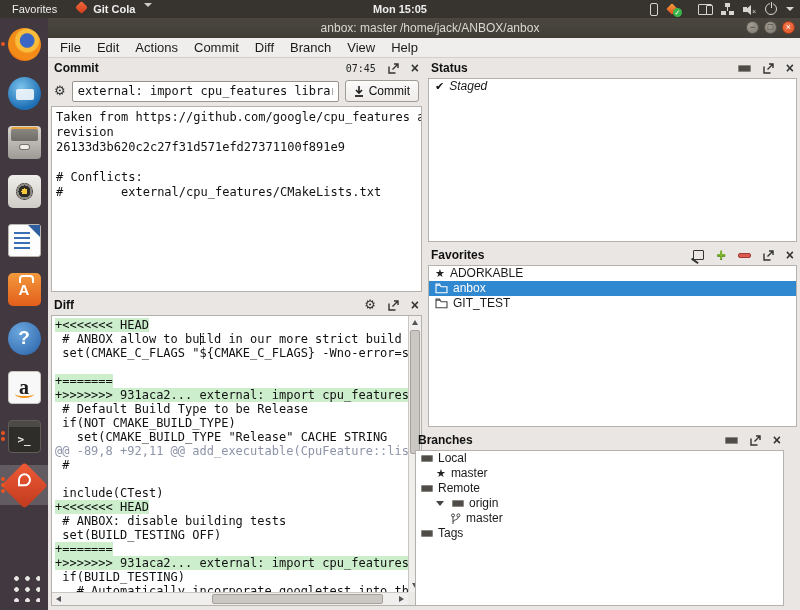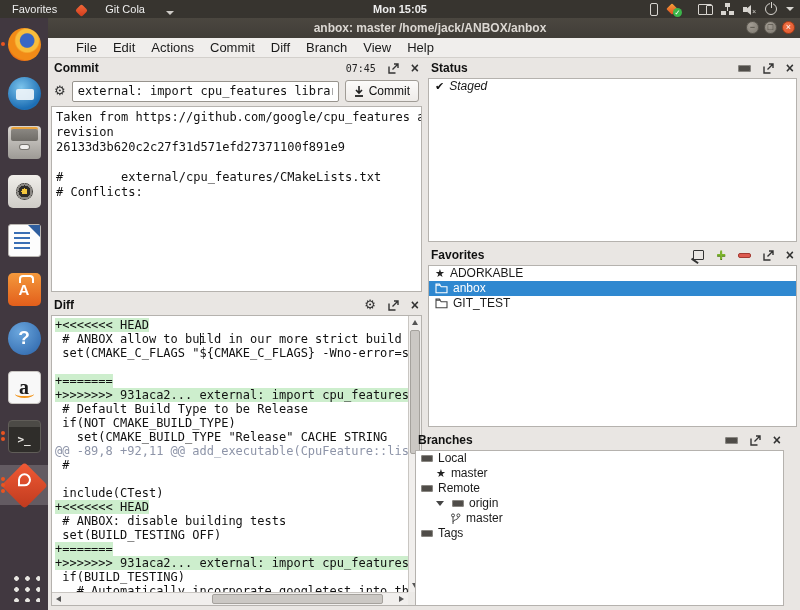--- a/index.html
+++ b/index.html
@@ -6,21 +6,21 @@
     --accent:#2f88d0; --diff-add:#cdeecd; --hunk:#8d94a8;
     --staged:#3ecf3e; --plus:#7db52c; --minus:#dd5a50; --close:#e0592f;
   }
   *{box-sizing:border-box;margin:0;padding:0}
   html,body{width:800px;height:610px;overflow:hidden}
   body{font-family:"Liberation Sans",sans-serif;font-size:12px;background:#3b3835;position:relative;color:#222}
 
   
   .topbar{position:absolute;left:0;top:0;width:800px;height:18px;background:#37342f;color:#eee;display:flex;align-items:center;z-index:50}
   .tb-activities{padding:0 12px;font-size:11px}
-  .tb-appmenu{display:flex;align-items:flex-end;gap:19px;padding:0 8px;font-size:11px;font-weight:normal}
+  .tb-appmenu{display:flex;align-items:flex-start;gap:7px;padding:0 8px;font-size:11px;font-weight:bold}
   .mini-cola{width:9px;height:9px;background:linear-gradient(135deg,#f26a3a,#d23b1c);transform:rotate(45deg);border-radius:2px}
   .tb-caret{width:0;height:0;border-left:4px solid transparent;border-right:4px solid transparent;border-top:4px solid #cfccc8;margin-left:2px}
   .tb-clock{position:absolute;left:0;right:0;text-align:center;font-size:11px;font-weight:600;pointer-events:none}
   .tb-tray{position:absolute;right:6px;top:0;height:18px;display:flex;align-items:center;gap:9px}
   .tray{display:inline-block;position:relative}
   .phone-icon{width:8px;height:13px;border:1px solid #d8d5d0;border-radius:2px}
   .cola-status-icon{width:14px;height:13px}
   .cola-status-icon::before{content:"";position:absolute;left:1px;top:2px;width:8px;height:8px;background:linear-gradient(135deg,#f6a33a,#e04a1e);transform:rotate(45deg);border-radius:1px}
   .cola-status-icon::after{content:"✓";position:absolute;right:-1px;bottom:-1px;width:9px;height:9px;background:#3bb54a;border-radius:50%;color:#fff;font-size:7px;line-height:9px;text-align:center}
   .display-icon{width:14px;height:11px;border:1px solid #d8d5d0;border-radius:1px;margin-left:8px}
@@ -67,25 +67,25 @@
   .ic-terminal{border-radius:4px;background:linear-gradient(#4c4a46 0 6px,#2f2d2a 6px);border:1px solid #605d58}
   .ic-terminal .glyph{color:#e8e6e2;font-size:11px;font-family:"DejaVu Sans Mono",monospace;padding-top:6px}
   .ic-gitcola{width:23px;height:23px;margin:5px;transform:rotate(45deg);background:linear-gradient(135deg,#f05a35,#bf3a1e);border-radius:4px}
   .ic-gitcola::after{content:"";position:absolute;left:6px;top:6px;width:9px;height:9px;border:2px solid #fff;border-radius:50% 50% 50% 0;transform:rotate(-45deg)}
   .ic-showapps{background-image:radial-gradient(circle,#e8e6e2 2px,transparent 2.6px);background-size:11px 11px;background-position:2px 2px;width:31px!important;height:31px!important}
   .l-item.bottom{margin-top:auto;margin-bottom:4px}
 
   
   .window{position:absolute;left:48px;top:18px;width:752px;height:592px;background:#e9e6e3}
   .titlebar{height:20px;background:linear-gradient(#4b4740,#403d37);display:flex;align-items:center;position:relative}
-  .tb-title{position:absolute;left:12px;right:0;text-align:center;color:#dcd8d3;font-weight:bold;font-size:12px}
+  .tb-title{position:absolute;left:12px;right:0;text-align:center;color:#dcd8d3;font-weight:normal;font-size:12px}
   .wbtns{position:absolute;right:5px;top:3px;display:flex;gap:5px}
   .wbtn{width:13px;height:13px;border-radius:50%;background:radial-gradient(circle at 35% 30%,#a39d94,#7d786f);border:1px solid #5c5850;color:#3a372f;font-size:9px;line-height:11px;text-align:center}
   .wbtn.close{background:radial-gradient(circle at 35% 30%,#ef7044,var(--close));border-color:#a93c17;color:#fff}
-  .menubar{height:20px;background:#f0eeec;border-bottom:1px solid #d3d0cc;display:flex;align-items:center;padding-left:20px}
+  .menubar{height:20px;background:#f0eeec;border-bottom:1px solid #d3d0cc;display:flex;align-items:center;padding-left:4px}
   .menu-item{padding:0 8px;font-size:13px;color:#1a1a1a}
 
   
   .workspace{position:relative;width:752px;height:551px;background:#e9e6e3}
   .panel{position:absolute;display:flex;flex-direction:column}
   .panel-header{height:20px;display:flex;align-items:center;padding:0 6px;flex:0 0 auto}
   .panel-title{font-weight:bold;font-size:12px;color:#111}
   .ph-right{margin-left:auto;display:flex;align-items:center;gap:12px}
   .ph-timer{font-family:"DejaVu Sans Mono",monospace;font-size:10px;color:#222}
   .xbtn{font-size:14px;font-weight:bold;color:#333;line-height:12px}
@@ -260,21 +260,21 @@
         <input class="summary-input" value="external: import cpu_features library" style="">
         <button class="commit-btn">
           <svg width="10" height="11">
               <path d="M5 0v6 M2 4l3 3 3-3" fill="none" stroke="#222" stroke-width="1.6"></path>
               <path d="M1 10h8" stroke="#222" stroke-width="1.8"></path>
             </svg>
           <span>Commit</span>
         </button>
       </div>
       <div class="panel-body">
-        <div class="msg-area"><div>Taken from https://github.com/google/cpu_features at</div><div>revision</div><div>26133d3b620c2c27f31d571efd27371100f891e9</div><div>&nbsp;</div><div>#        external/cpu_features/CMakeLists.txt</div><div># Conflicts:</div></div>
+        <div class="msg-area"><div>Taken from https://github.com/google/cpu_features at</div><div>revision</div><div>26133d3b620c2c27f31d571efd27371100f891e9</div><div>&nbsp;</div><div># Conflicts:</div><div>#        external/cpu_features/CMakeLists.txt</div></div>
       </div>
     </div>
 
     <div class="panel" style="left:0;top:237px;width:377px;height:314px">
       <div class="panel-header">
         <span class="panel-title">Diff</span>
         <span class="ph-right">
           <span class="gear">⚙</span>
           <span>
               <svg class="lnk" width="11" height="11">

